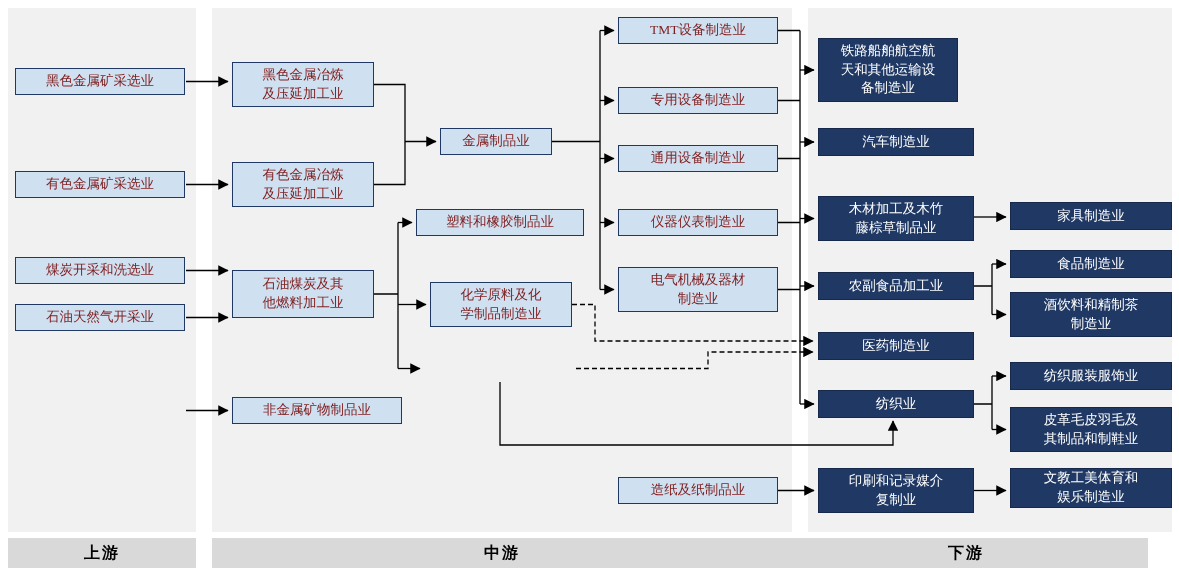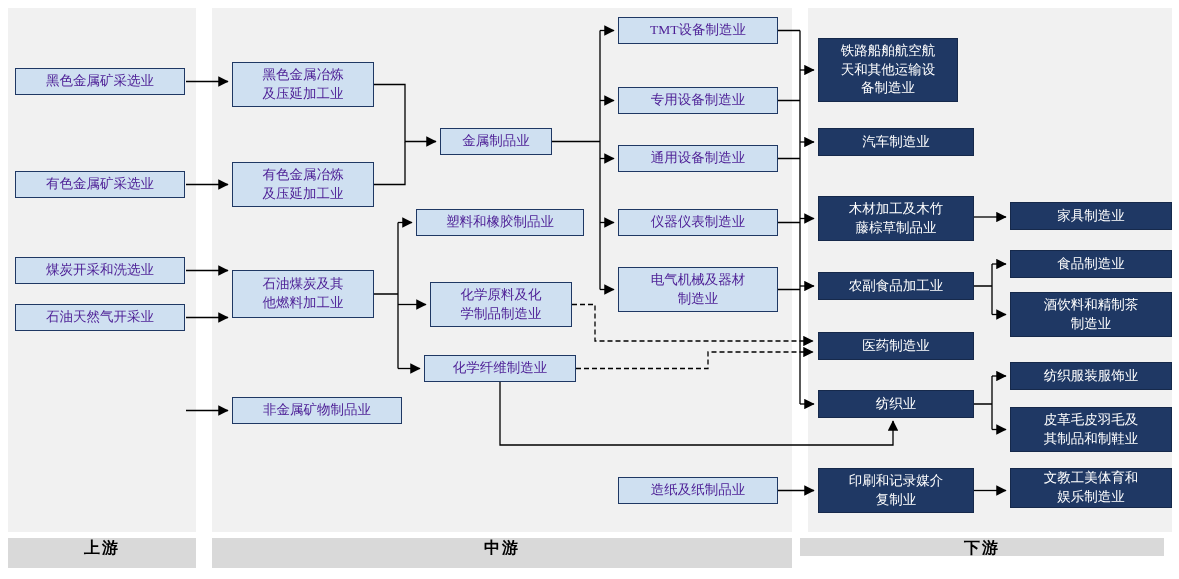--- a/index.html
+++ b/index.html
@@ -1,42 +1,42 @@
 <!DOCTYPE html>
 <html><head>
 <meta charset="utf-8">
 <style>
   html,body{margin:0;padding:0;background:#ffffff;}
   body{font-family:"Liberation Serif","DejaVu Serif",serif;}
   #canvas{position:relative;width:1179px;height:579px;background:#ffffff;overflow:hidden;}
   .colbg{position:absolute;background:#f1f1f1;}
-  .colband{position:absolute;background:#d9d9d9;display:flex;align-items:flex-start;justify-content:center;}
+  .colband{position:absolute;background:#d9d9d9;display:flex;align-items:center;justify-content:center;}
   .colband .bandlabel{font-size:16px;font-weight:bold;color:#000;letter-spacing:2px;}
   .node{position:absolute;box-sizing:border-box;display:flex;align-items:center;justify-content:center;
         text-align:center;font-size:13.5px;line-height:1.4;white-space:pre-line;padding:2px 3px;}
-  .node.light{background:#cfe0f1;border:1.6px solid #1f3864;color:#4c1d95;}
+  .node.light{background:#cfe0f1;border:1.6px solid #1f3864;color:#7f1d1d;}
   .node.dark{background:#1f3864;border:1.6px solid #16294b;color:#ffffff;}
   svg.wires{position:absolute;left:0;top:0;pointer-events:none;}
 </style>
 </head>
 <body>
 
 <div id="canvas">
 
   <div class="colbg" style="left:8px;top:8px;width:188px;height:524px"></div>
   <div class="colbg" style="left:212px;top:8px;width:580px;height:524px"></div>
   <div class="colbg" style="left:808px;top:8px;width:364px;height:524px"></div>
 
   <div class="colband" style="left:8px;top:538px;width:188px;height:30px">
     <span class="bandlabel">上游</span>
   </div>
   <div class="colband" style="left:212px;top:538px;width:580px;height:30px">
     <span class="bandlabel">中游</span>
   </div>
-  <div class="colband" style="left:800px;top:538px;width:364px;height:18px">
+  <div class="colband" style="left:784px;top:538px;width:364px;height:30px">
     <span class="bandlabel">下游</span>
   </div>
 
   <svg class="wires" width="1179" height="579" viewBox="0 0 1179 579">
     <defs>
       <marker id="arw" viewBox="0 0 8 8" refX="7.5" refY="4" markerWidth="8" markerHeight="8" orient="auto">
         <path d="M0,0 L8,4 L0,8 Z" fill="#000"></path>
       </marker>
     </defs>
     <g stroke="#000" stroke-width="1.3" fill="none">
@@ -100,21 +100,20 @@
   <div class="node light" style="left:232px;top:162px;width:142px;height:45px">有色金属冶炼
 及压延加工业</div>
   <div class="node light" style="left:232px;top:270px;width:142px;height:48px">石油煤炭及其
 他燃料加工业</div>
   <div class="node light" style="left:232px;top:397px;width:170px;height:27px">非金属矿物制品业</div>
 
   <div class="node light" style="left:440px;top:128px;width:112px;height:27px">金属制品业</div>
   <div class="node light" style="left:416px;top:209px;width:168px;height:27px">塑料和橡胶制品业</div>
   <div class="node light" style="left:430px;top:282px;width:142px;height:45px">化学原料及化
 学制品制造业</div>
-  <div class="node light" style="left:424px;top:355px;width:152px;height:27px">化学纤维制造业</div>
 
   <div class="node light" style="left:618px;top:17px;width:160px;height:27px">TMT设备制造业</div>
   <div class="node light" style="left:618px;top:87px;width:160px;height:27px">专用设备制造业</div>
   <div class="node light" style="left:618px;top:145px;width:160px;height:27px">通用设备制造业</div>
   <div class="node light" style="left:618px;top:209px;width:160px;height:27px">仪器仪表制造业</div>
   <div class="node light" style="left:618px;top:267px;width:160px;height:45px">电气机械及器材
 制造业</div>
   <div class="node light" style="left:618px;top:477px;width:160px;height:27px">造纸及纸制品业</div>
 
   <div class="node dark" style="left:818px;top:38px;width:140px;height:64px">铁路船舶航空航

